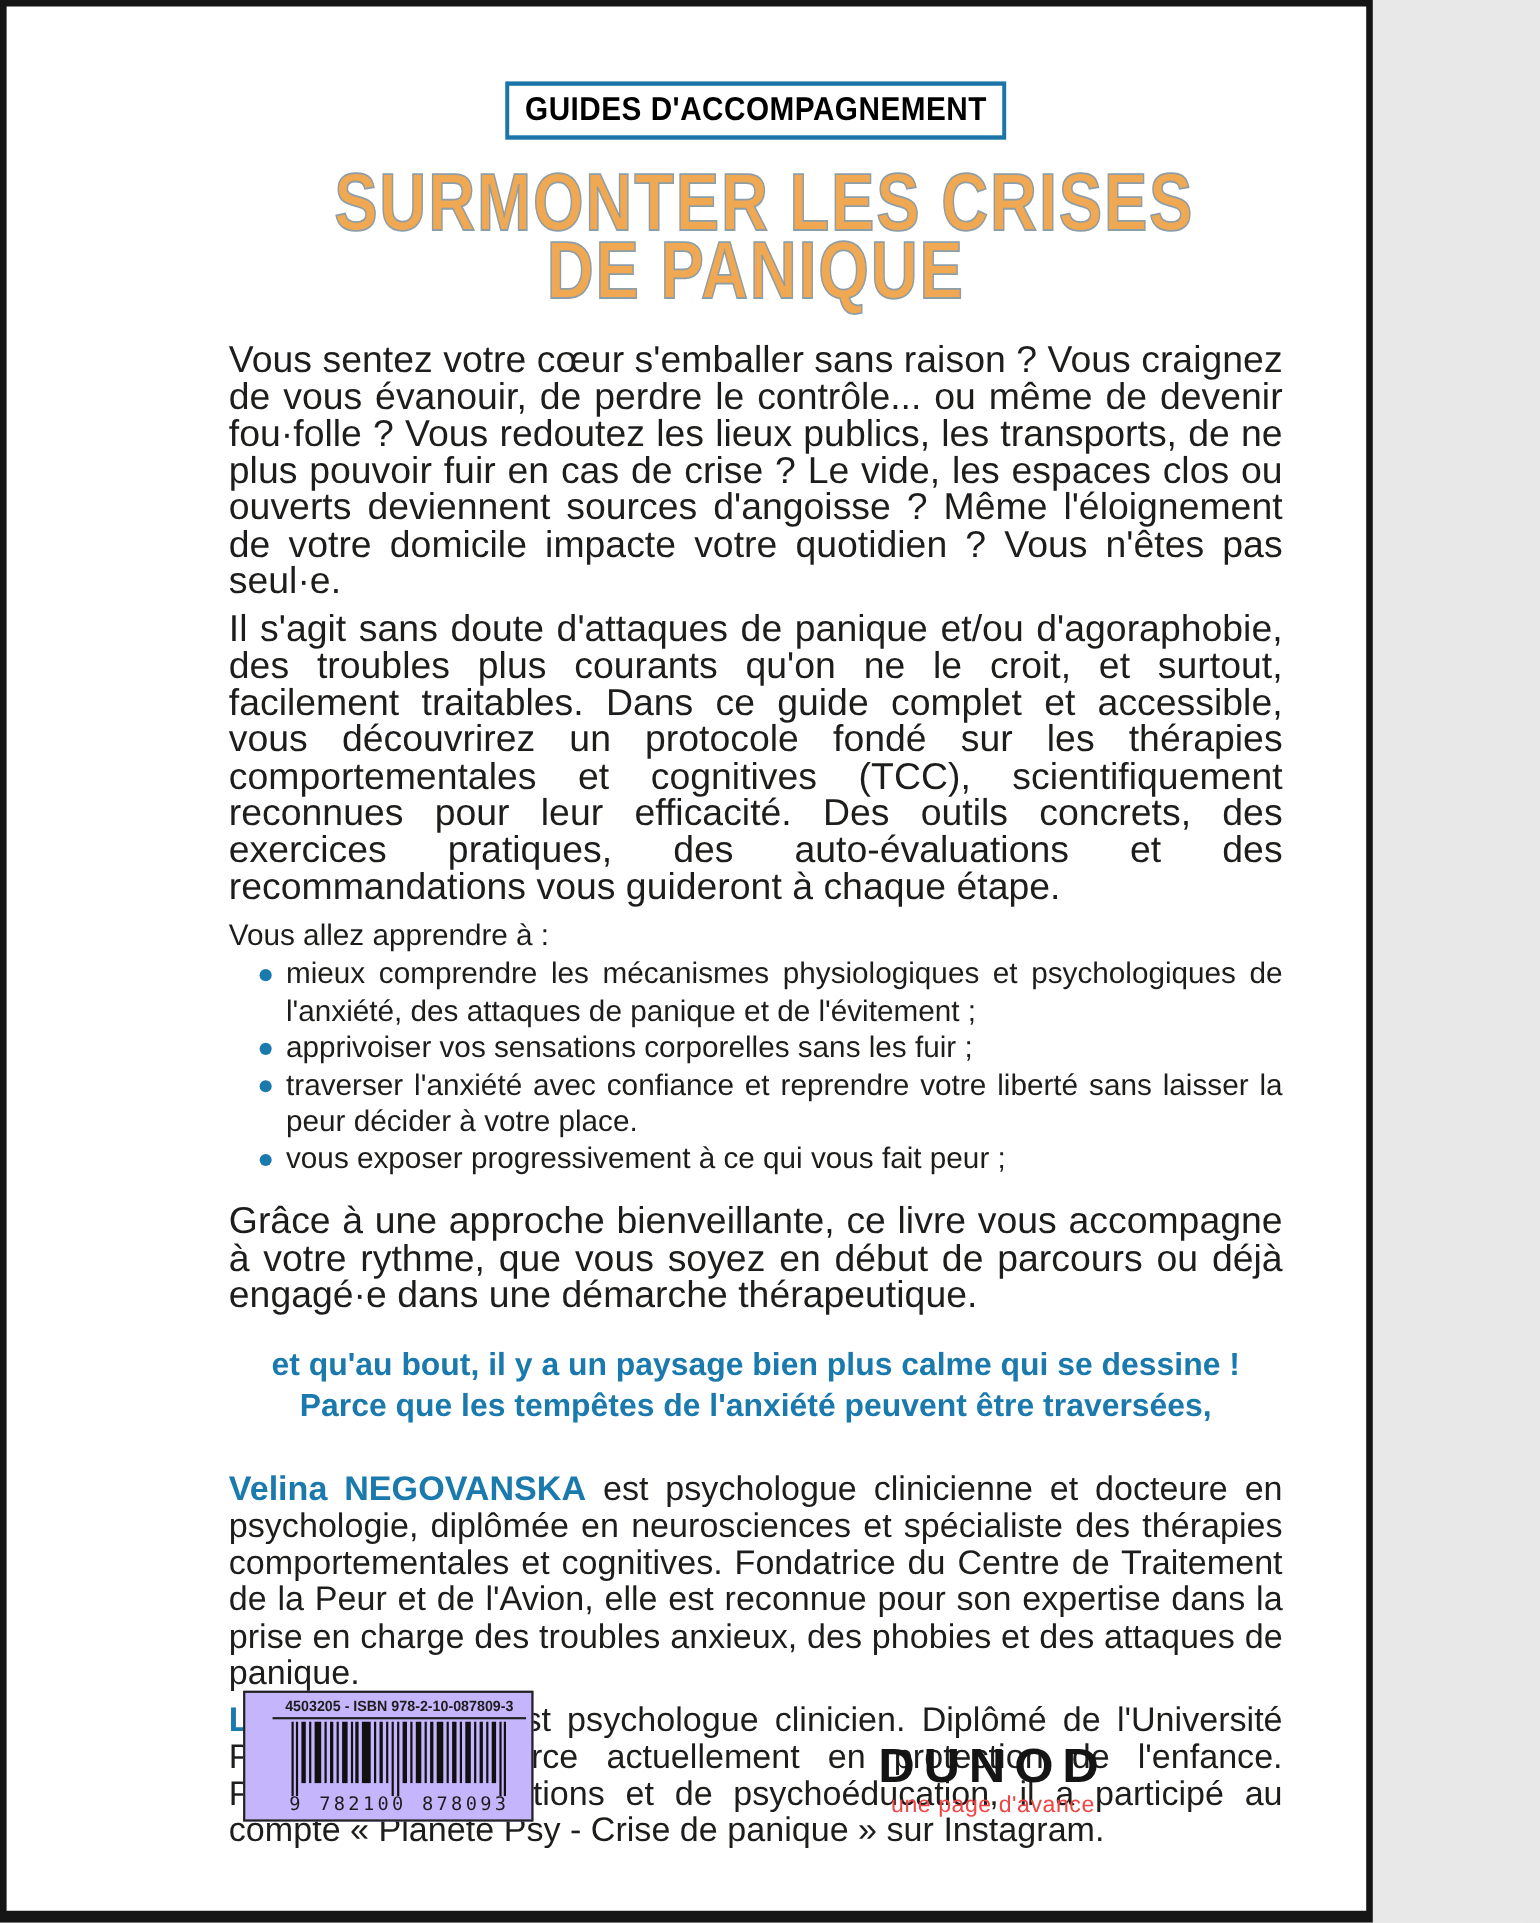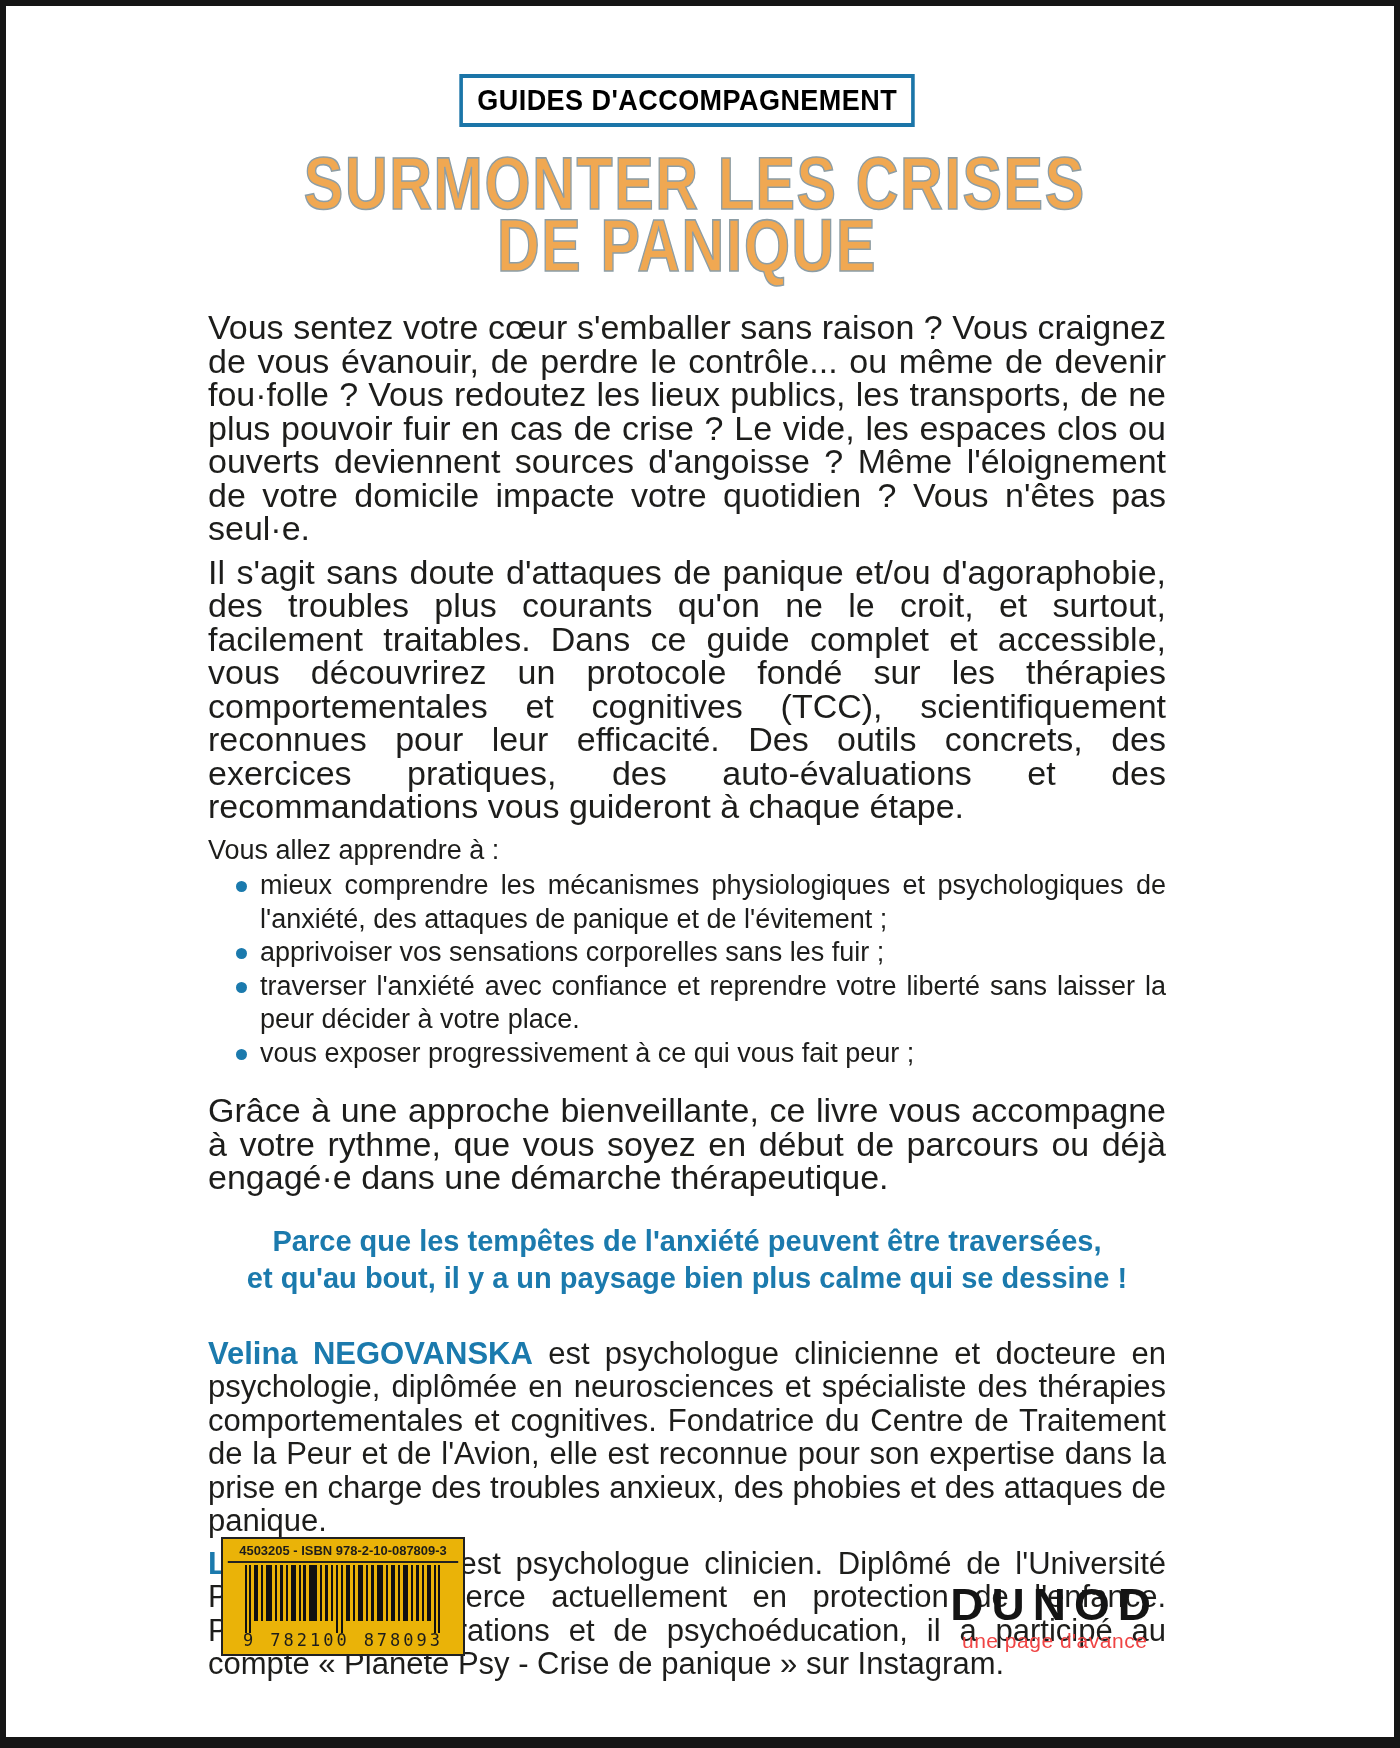--- a/index.html
+++ b/index.html
@@ -1,18 +1,18 @@
 <!DOCTYPE html>
 <html><head>
 <meta charset="utf-8">
 <style>
   html,body{margin:0;padding:0;background:#e8e8e8;}
   .page{
     position:relative;
-    width:1400px;height:1748px;
+    width:1248px;height:1748px;
     box-sizing:border-box;
     background:#ffffff;
     border:6px solid #151515;
     border-bottom-width:11px;
     font-family:"Liberation Sans", sans-serif;
     color:#1d1d1b;
     overflow:hidden;
   }
   .content{
     position:relative;
@@ -114,21 +114,22 @@
   .bottom{
     position:absolute;
     left:0;right:0;bottom:0;
     height:200px;
   }
   .barcode-box{
     position:absolute;
     left:215px;top:0;
     width:240px;
     border:2px solid #222;
-    background:#eab308;
+    background:#c4b5fd;
+    padding-left:20px;
   }
   .barcode-header{
     font-size:13.5px;
     font-weight:bold;
     letter-spacing:0;
     text-align:center;
     padding:4px 2px 3px 2px;
     border-bottom:2px solid #222;
     white-space:nowrap;
     transform:scaleX(.96);
@@ -191,22 +192,22 @@
     <ul class="learn">
       <li>mieux comprendre les mécanismes physiologiques et psychologiques de l'anxiété, des attaques de panique et de l'évitement ;</li>
       <li>apprivoiser vos sensations corporelles sans les fuir ;</li>
       <li>traverser l'anxiété avec confiance et reprendre votre liberté sans laisser la peur décider à votre place.</li>
       <li>vous exposer progressivement à ce qui vous fait peur ;</li>
     </ul>
 
     <p class="para closing">Grâce à une approche bienveillante, ce livre vous accompagne à votre rythme, que vous soyez en début de parcours ou déjà engagé·e dans une démarche thérapeutique.</p>
 
     <div class="quote">
+      <div>et qu'au bout, il y a un paysage bien plus calme qui se dessine !</div>
       <div>Parce que les tempêtes de l'anxiété peuvent être traversées,</div>
-      <div>et qu'au bout, il y a un paysage bien plus calme qui se dessine !</div>
     </div>
 
     <p class="bio"><span class="author-name">Velina NEGOVANSKA</span><span> est psychologue clinicienne et docteure en psychologie, diplômée en neurosciences et spécialiste des thérapies comportementales et cognitives. Fondatrice du Centre de Traitement de la Peur et de l'Avion, elle est reconnue pour son expertise dans la prise en charge des troubles anxieux, des phobies et des attaques de panique.</span></p>
 
     <p class="bio"><span class="author-name">Lucas PODEUR</span><span> est psychologue clinicien. Diplômé de l'Université Paris Cité, il exerce actuellement en protection de l'enfance. Passionné d'illustrations et de psychoéducation, il a participé au compte « Planète Psy - Crise de panique » sur Instagram.</span></p>
 
   </div>
 
   <div class="bottom">
     <div class="barcode-box">

